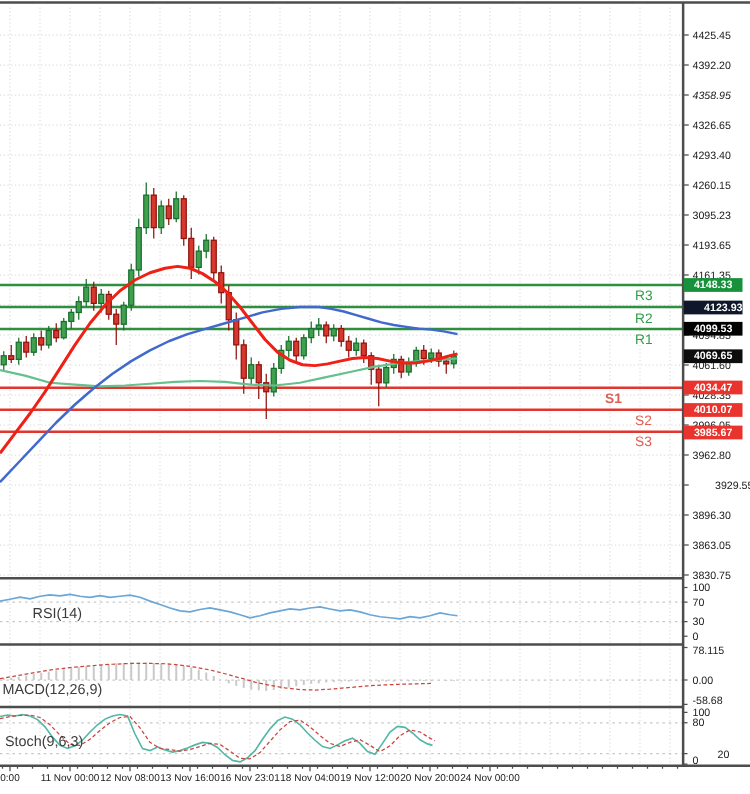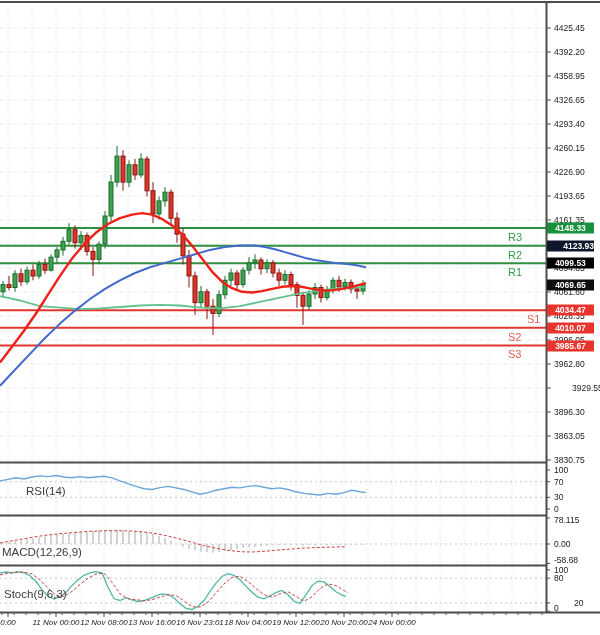--- a/index.html
+++ b/index.html
@@ -7,21 +7,21 @@
           font-family:"Liberation Sans",sans-serif;overflow:hidden;}
   .screen svg{position:absolute;left:0;top:0;}
   #overlay{position:absolute;left:0;top:0;width:600px;height:635px;pointer-events:none;}
   .axis-label{position:absolute;font-size:8.5px;color:#1a1a1a;transform:translateY(-50%);
               white-space:nowrap;letter-spacing:0;}
   .badge{position:absolute;left:547px;width:47px;height:11px;color:#fff;font-size:8.5px;
          font-weight:700;text-align:center;line-height:11px;transform:translateY(-50%);}
   .pivot-lbl{position:absolute;font-size:11px;transform:translateY(-50%);}
   .ind-name{position:absolute;font-size:11.5px;color:#3c3c3c;}
   .time-lbl{position:absolute;top:618px;font-size:8px;color:#1a1a1a;
-            transform:translateX(-50%);white-space:nowrap;font-style:italic;}
+            transform:translateX(-50%);white-space:nowrap;}
 </style>
 </head>
 <body>
 
 <div class="screen">
   <svg id="chart-svg" width="600" height="635" viewBox="0 0 600 635">
       <g>
         <line x1="8" y1="6" x2="8" y2="612" stroke="#e0e0e0" stroke-width="1" stroke-dasharray="1 2"></line>
         <line x1="32" y1="6" x2="32" y2="612" stroke="#e0e0e0" stroke-width="1" stroke-dasharray="1 2"></line>
         <line x1="56" y1="6" x2="56" y2="612" stroke="#e0e0e0" stroke-width="1" stroke-dasharray="1 2"></line>
@@ -373,25 +373,25 @@
         <line x1="344" y1="613" x2="344" y2="617" stroke="#4d4d4d" stroke-width="1"></line>
         <line x1="392" y1="613" x2="392" y2="617" stroke="#4d4d4d" stroke-width="1"></line>
       </g>
     </svg>
   <div id="overlay">
     <div class="ind-name" style="left:26px;top:485px">RSI(14)</div>
     <div class="ind-name" style="left:2px;top:546px">MACD(12,26,9)</div>
     <div class="ind-name" style="left:4px;top:588px">Stoch(9,6,3)</div>
   <div class="axis-label" style="left: 554px; top: 28px;">4425.45</div>
       <div class="axis-label" style="left: 554px; top: 52px;">4392.20</div>
-      <div class="axis-label" style="left: 554px; top: 76px;">4358.95</div>
+      <div class="axis-label" style="left: 554px; top: 76px; font-style: italic;">4358.95</div>
       <div class="axis-label" style="left: 554px; top: 100px;">4326.65</div>
       <div class="axis-label" style="left: 554px; top: 124px;">4293.40</div>
       <div class="axis-label" style="left: 554px; top: 148px;">4260.15</div>
-      <div class="axis-label" style="left: 554px; top: 172px;">4226.90</div>
+      <div class="axis-label" style="left: 554px; top: 172px;">3095.23</div>
       <div class="axis-label" style="left: 554px; top: 196px;">4193.65</div>
       <div class="axis-label" style="left: 554px; top: 220px;">4161.35</div>
       <div class="axis-label" style="left: 554px; top: 244px;">4128.10</div>
       <div class="axis-label" style="left: 554px; top: 268px;">4094.85</div>
       <div class="axis-label" style="left: 554px; top: 292px;">4061.60</div>
       <div class="axis-label" style="left: 554px; top: 316px;">4028.35</div>
       <div class="axis-label" style="left: 554px; top: 340px;">3996.05</div>
       <div class="axis-label" style="left: 554px; top: 364px;">3962.80</div>
       <div class="axis-label" style="left: 572px; top: 388px;">3929.55</div>
       <div class="axis-label" style="left: 554px; top: 412px;">3896.30</div>
@@ -408,21 +408,21 @@
       <div class="axis-label" style="left: 554px; top: 578.2px;">80</div>
       <div class="axis-label" style="left: 554px; top: 602.9px; margin-left: 20px;">20</div>
       <div class="axis-label" style="left: 554px; top: 608px;">0</div>
       <div class="badge" style="top: 263.3px; background: #000000;">4099.53</div>
       <div class="pivot-lbl" style="left: 508px; top: 272.274px; color: rgb(47, 158, 74);">R1</div>
       <div class="badge" style="top: 245.7px; background: #0f172a; text-align: right;">4123.93</div>
       <div class="pivot-lbl" style="left: 508px; top: 254.66px; color: rgb(47, 158, 74);">R2</div>
       <div class="badge" style="top: 228px; background: rgb(24, 145, 60);">4148.33</div>
       <div class="pivot-lbl" style="left: 508px; top: 237.046px; color: rgb(47, 158, 74);">R3</div>
       <div class="badge" style="top: 310.2px; background: rgb(232, 52, 44);">4034.47</div>
-      <div class="pivot-lbl" style="left: 527px; top: 319.239px; color: rgb(223, 95, 82);">S1</div>
+      <div class="pivot-lbl" style="left: 484px; top: 319.239px; color: rgb(223, 95, 82); font-weight: bold;">S1</div>
       <div class="badge" style="top: 327.9px; background: rgb(232, 52, 44);">4010.07</div>
       <div class="pivot-lbl" style="left: 508px; top: 336.853px; color: rgb(223, 95, 82);">S2</div>
       <div class="badge" style="top: 345.5px; background: rgb(232, 52, 44);">3985.67</div>
       <div class="pivot-lbl" style="left: 508px; top: 354.467px; color: rgb(223, 95, 82);">S3</div>
       <div class="badge" style="top: 284.8px; background: rgb(13, 13, 13);">4069.65</div>
       <div class="time-lbl" style="left: 8px;">0:00</div>
       <div class="time-lbl" style="left: 56px;">11 Nov 00:00</div>
       <div class="time-lbl" style="left: 104px;">12 Nov 08:00</div>
       <div class="time-lbl" style="left: 152px;">13 Nov 16:00</div>
       <div class="time-lbl" style="left: 200px;">16 Nov 23:01</div>

